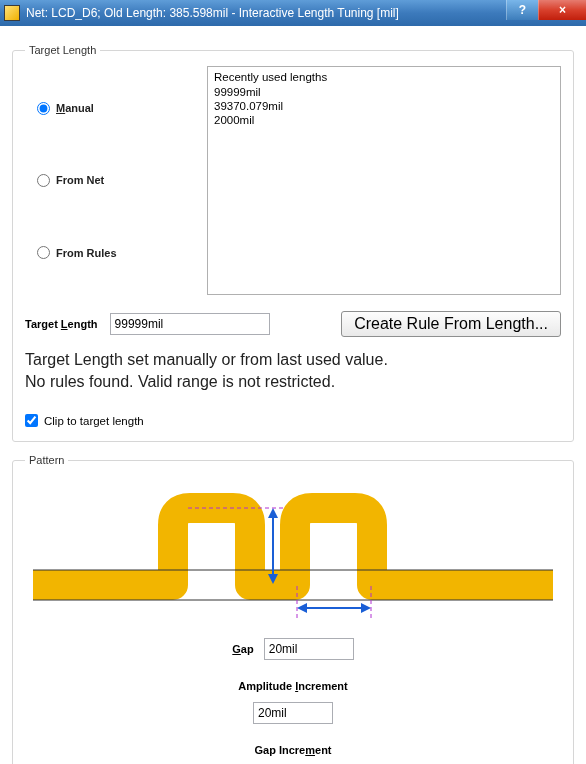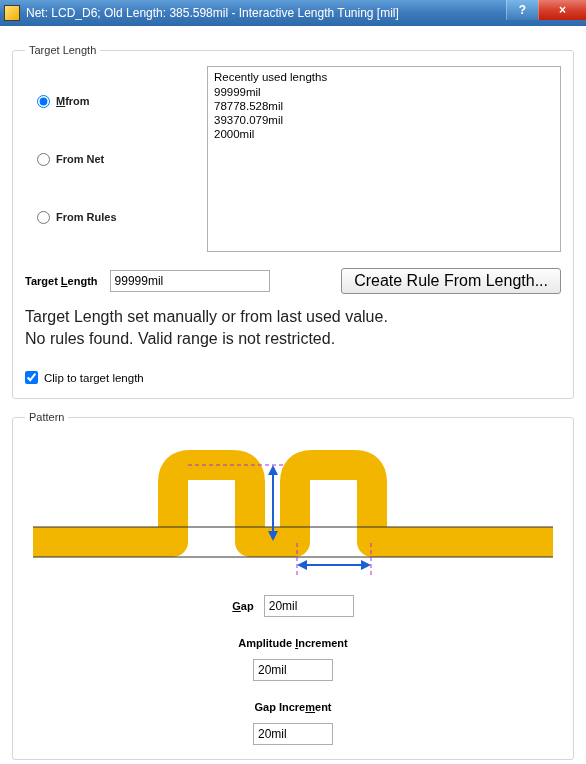--- a/index.html
+++ b/index.html
@@ -80,21 +80,21 @@
     align-items: center;
     gap: 6px;
     margin: 10px 0;
     cursor: pointer;
   }
   .radio-row input { margin: 0; }
   .radio-label { font-weight: bold; color: #222; }
   .radio-label .ul { text-decoration: underline; }
   .list-box {
     flex: 1;
-    height: 186px;
+    height: 229px;
     border: 1px solid #b0b0b0;
     background: #fff;
     padding: 4px 6px;
     overflow: auto;
   }
   .list-box .hdr {
     font-size: 11.5px;
     margin-bottom: 2px;
   }
   .list-box .itm {
@@ -217,36 +217,35 @@
 
 <div class="client">
 
   <fieldset>
     <legend>Target Length</legend>
 
     <div class="tl-top">
       <div class="tl-radios">
         <label class="radio-row">
           <input type="radio" name="tlmode" checked="" style="">
-          <span class="radio-label"><span class="ul">M</span><span>from</span></span>
+          <span class="radio-label"><span class="ul">M</span><span>anual</span></span>
         </label>
         <label class="radio-row">
           <input type="radio" name="tlmode" style="">
           <span class="radio-label">From Net</span>
         </label>
         <label class="radio-row">
           <input type="radio" name="tlmode" style="">
           <span class="radio-label">From Rules</span>
         </label>
       </div>
 
       <div class="list-box">
         <div class="hdr">Recently used lengths</div>
         <div class="itm">99999mil</div>
-        <div class="itm">78778.528mil</div>
         <div class="itm">39370.079mil</div>
         <div class="itm">2000mil</div>
       </div>
     </div>
 
     <div class="tl-row2">
       <span class="lbl-bold">Target <span class="ul">L</span>ength</span>
       <input type="text" style="width: 160px;" value="99999mil">
       <div style="flex:1"></div>
       <button class="btn">Create Rule From Length...</button>

